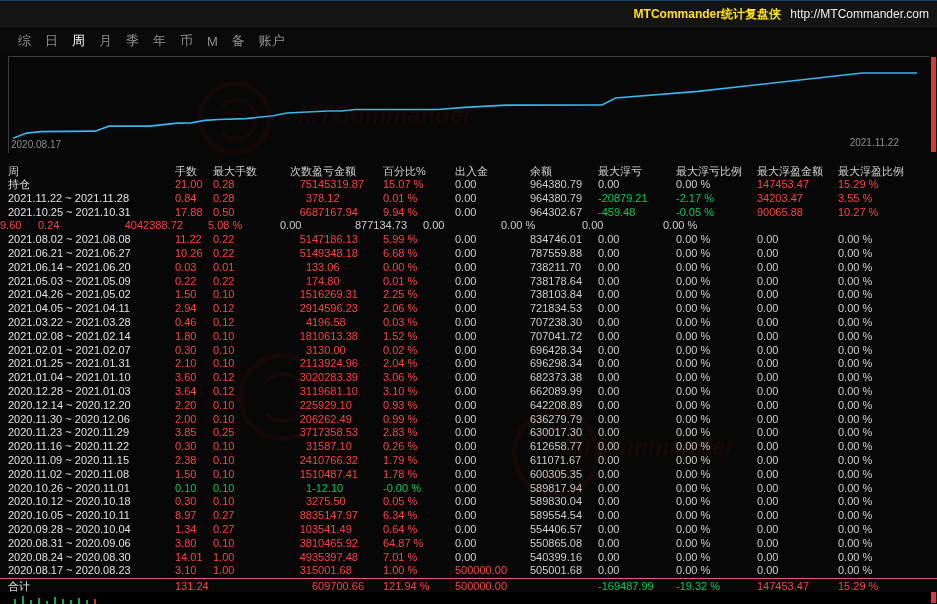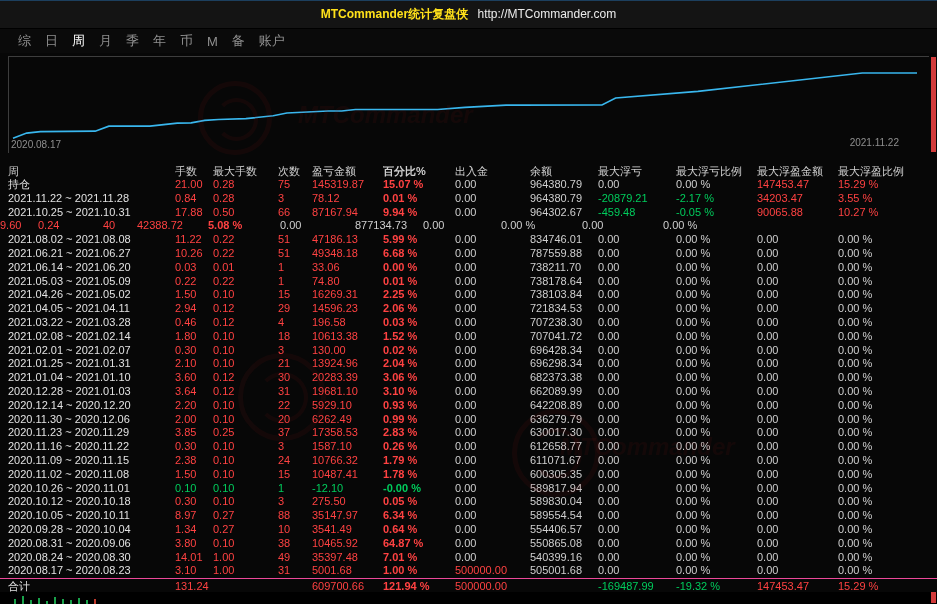--- a/index.html
+++ b/index.html
@@ -5,21 +5,21 @@
   * { margin:0; padding:0; box-sizing:border-box; }
   html,body { background:#000; }
   .app{
     position:relative; width:937px; height:604px; overflow:hidden;
     background:#070707; font-family:"Liberation Sans","DejaVu Sans",sans-serif;
     border-top:1px solid #1c3f5e;
   }
   
   .titlebar{
     position:absolute; top:0; left:0; right:0; height:28px;
-    background:#141414; display:flex; align-items:center; justify-content:center;
+    background:#141414; display:flex; align-items:center; justify-content:flex-end;
     padding:0 8px; border-bottom:1px solid #000;
   }
   .apptitle{ color:#ffe11a; font-size:12px; font-weight:bold; }
   .brand{ font-size:12px; }
   .brand .bname{ color:#ffe11a; margin-right:6px; font-weight:bold;}
   .brand .burl{ color:#ececec; cursor:pointer; }
   
   .menubar{
     position:absolute; top:28px; left:0; right:0; height:24px;
     display:flex; align-items:center; gap:14px; padding-left:18px;
@@ -43,22 +43,22 @@
   .scrollmark2{
     position:absolute; right:1px; bottom:1px; width:5px; height:11px; background:#d23b3b;
   }
   
   .table{ position:absolute; top:163px; left:0; right:0; }
   .trow,.thead{ display:flex; height:13.8px; line-height:13.8px; white-space:nowrap; font-size:11px; }
   .thead{ height:14px; line-height:14px; color:#cfcfcf; }
   .trow{ cursor:default; }
   .cell{ overflow:hidden; }
   .c0{ width:175px; padding-left:8px; }
-  .c1{ width:38px; } .c2{ width:65px; } .c3{ width:34px; }
-  .c4{ width:71px; } .c5{ width:72px;font-weight:bold; } .c6{ width:75px; }
+  .c1{ width:38px; } .c2{ width:65px; } .c3{ width:34px;text-align:right; }
+  .c4{ width:71px; } .c5{ width:72px; } .c6{ width:75px; }
   .c7{ width:68px; } .c8{ width:78px; } .c9{ width:81px; }
   .c10{ width:81px; } .c11{ flex:1; }
   .date{ color:#e2e2e2; }
   .neu{ color:#cfcfcf; }
   .red{ color:#ff4242; }
   .grn{ color:#00cc5c; }
   .trow.total{ border-top:1px solid #ec4899; height:14px; line-height:14px; }
   
   .ministrip{
     position:absolute; left:0; right:0; bottom:0; height:12px; background:#000;

